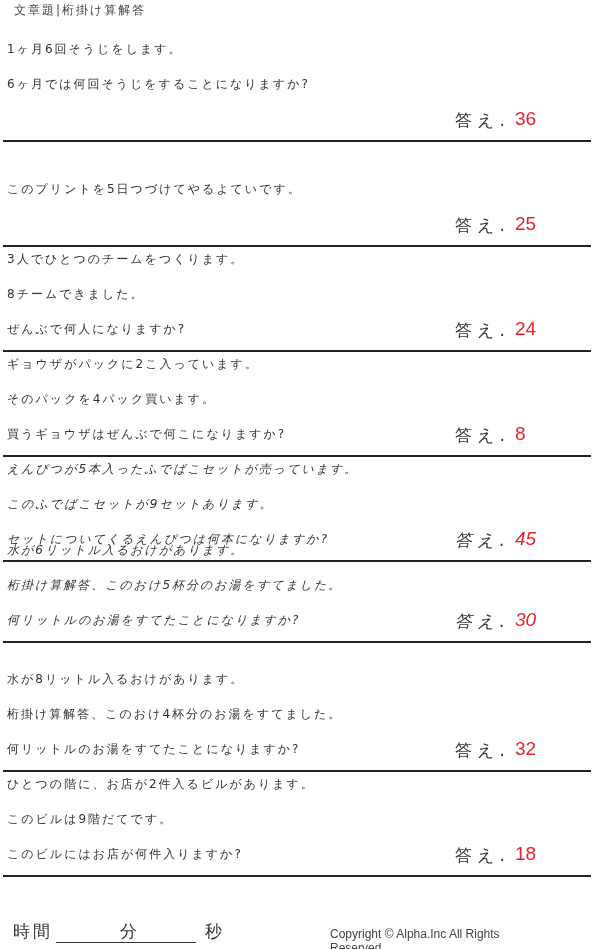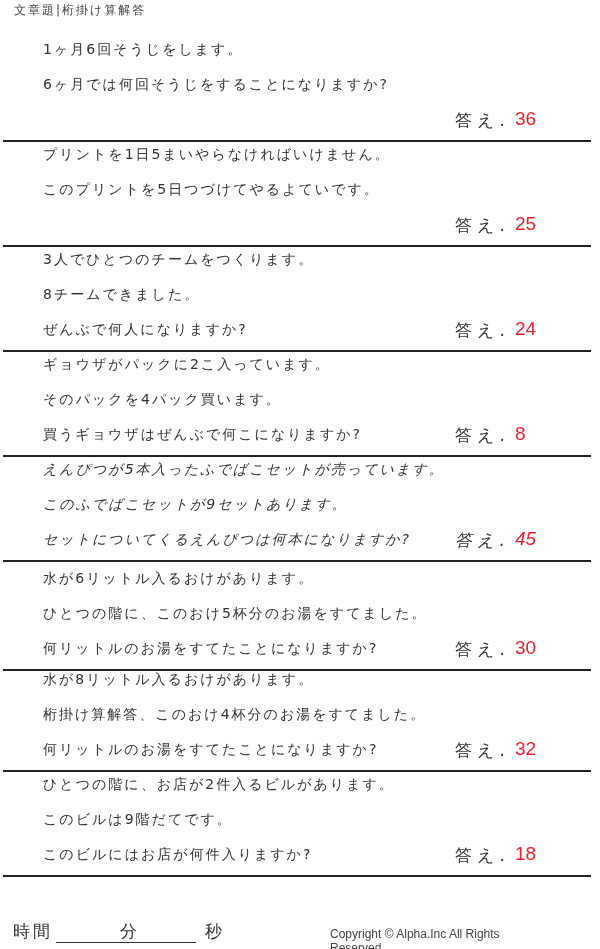--- a/index.html
+++ b/index.html
@@ -1,20 +1,20 @@
 <!DOCTYPE html>
 <html><head>
 <meta charset="utf-8">
 <style>
   html, body { margin: 0; padding: 0; background: #ffffff; }
   body { width: 600px; height: 949px; position: relative; overflow: hidden;
          font-family: "DejaVu Sans", sans-serif; color: #333; }
   .header { position: absolute; left: 14px; top: 2px; font-size: 12px; color: #444; letter-spacing: 2px; }
   .problem { position: absolute; left: 3px; width: 588px; height: 105px; border-bottom: 2px solid #222; }
-  .line { position: absolute; left: 4px; font-size: 14px; letter-spacing: 2px; white-space: nowrap; color: #333; margin-left: 36px; }
+  .line { position: absolute; left: 4px; font-size: 12px; letter-spacing: 2px; white-space: nowrap; color: #333; }
   .l1 { top: 6px; }
   .l2 { top: 41px; }
   .l3 { top: 76px; }
   .ans-label { position: absolute; left: 452px; top: 74px; font-size: 17px; letter-spacing: 5px; color: #333; }
   .ans-value { position: absolute; right: 16px; width: 60px; top: 73px; font-size: 19px; color: #e8232e; font-family: "Liberation Sans", sans-serif; }
   .footer { position: absolute; top: 918px; left: 0; width: 544px; height: 30px; }
   .time-label { position: absolute; left: 13px; top: 2px; font-size: 17px; letter-spacing: 3px; color: #333; }
   .time-line { position: absolute; left: 56px; top: 24px; width: 140px; border-bottom: 1px solid #333; height: 0; }
   .min-label { position: absolute; left: 120px; top: 2px; font-size: 17px; color: #333; }
   .sec-label { position: absolute; left: 205px; top: 2px; font-size: 17px; color: #333; }
@@ -28,21 +28,20 @@
 
 <div class="problem" style="top:35px;">
   <div class="line l1">1ヶ月6回そうじをします。</div>
   <div class="line l2">6ヶ月では何回そうじをすることになりますか?</div>
   <div class="line l3"></div>
   <div class="ans-label">答え.</div>
   <div class="ans-value">36</div>
 </div>
 
 <div class="problem" style="top:140px;">
-  <div class="line l1">プリントを1日5まいやらなければいけません。</div>
   <div class="line l2">このプリントを5日つづけてやるよていです。</div>
   <div class="ans-label">答え.</div>
   <div class="ans-value">25</div>
 </div>
 
 <div class="problem" style="top:245px;">
   <div class="line l1">3人でひとつのチームをつくります。</div>
   <div class="line l2">8チームできました。</div>
   <div class="line l3">ぜんぶで何人になりますか?</div>
   <div class="ans-label">答え.</div>
@@ -58,23 +57,23 @@
 </div>
 
 <div class="problem" style="top:455px;font-style:italic;">
   <div class="line l1">えんぴつが5本入ったふでばこセットが売っています。</div>
   <div class="line l2">このふでばこセットが9セットあります。</div>
   <div class="line l3">セットについてくるえんぴつは何本になりますか?</div>
   <div class="ans-label">答え.</div>
   <div class="ans-value">45</div>
 </div>
 
-<div class="problem" style="top:564px;">
+<div class="problem" style="top:536px;font-style:italic;">
   <div class="line l1">水が6リットル入るおけがあります。</div>
-  <div class="line l2">ひとつの階に、このおけ5杯分のお湯をすてました。</div>
+  <div class="line l2">桁掛け算解答、このおけ5杯分のお湯をすてました。</div>
   <div class="line l3">何リットルのお湯をすてたことになりますか?</div>
   <div class="ans-label">答え.</div>
   <div class="ans-value">30</div>
 </div>
 
 <div class="problem" style="top:665px;">
   <div class="line l1">水が8リットル入るおけがあります。</div>
   <div class="line l2">桁掛け算解答、このおけ4杯分のお湯をすてました。</div>
   <div class="line l3">何リットルのお湯をすてたことになりますか?</div>
   <div class="ans-label">答え.</div>

